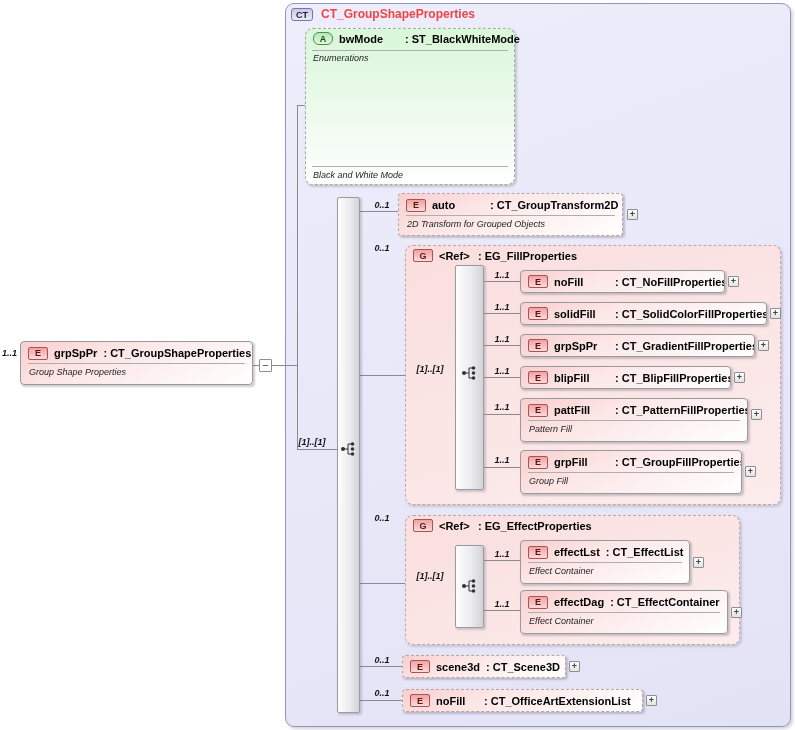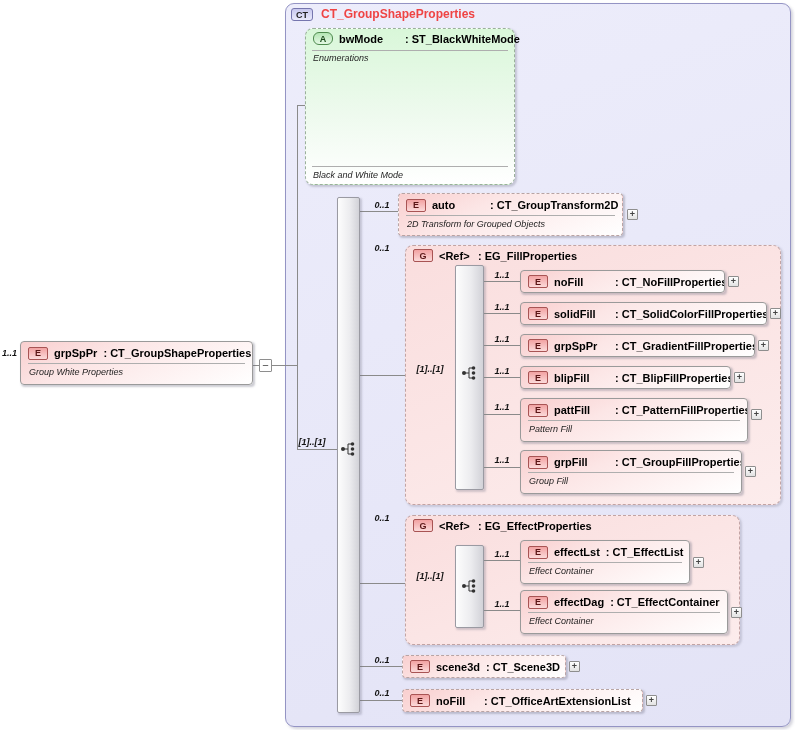--- a/index.html
+++ b/index.html
@@ -105,21 +105,21 @@
   <div class="hline" style="left:360px;top:700px;width:42px;"></div>
 
   <div class="card la" style="left:2px;top:348px;">1..1</div>
   <div class="box" style="left:20px;top:341px;width:233px;height:44px;">
     <div class="box-head">
       <span class="badge e">E</span>
       <span class="ename">grpSpPr</span>
       <span class="etype">: CT_GroupShapeProperties</span>
     </div>
     <div class="sep head"></div>
-    <div class="foot">Group White Properties</div>
+    <div class="foot">Group Shape Properties</div>
   </div>
   <div class="collapser">−</div>
 
   <div class="attr-box"></div>
   <div class="group-head" style="left:313px;top:32px;">
     <span class="badge a">A</span>
     <span class="ename w60">bwMode</span>
     <span class="etype">: ST_BlackWhiteMode</span>
   </div>
   <div class="attr-sep1"></div>

